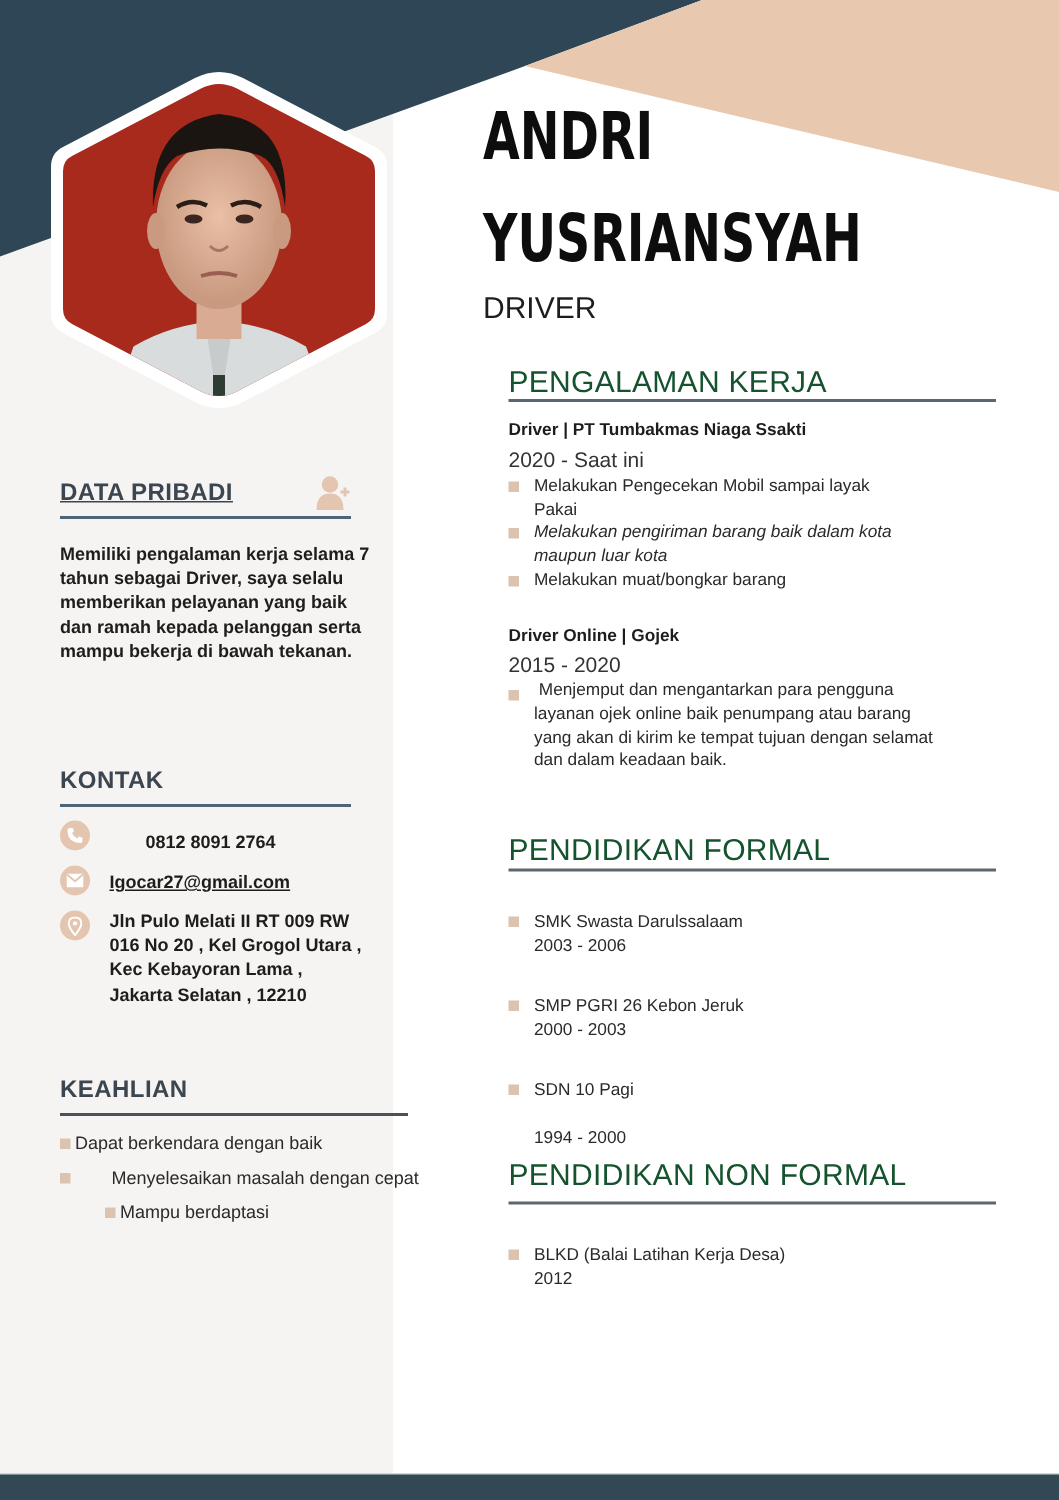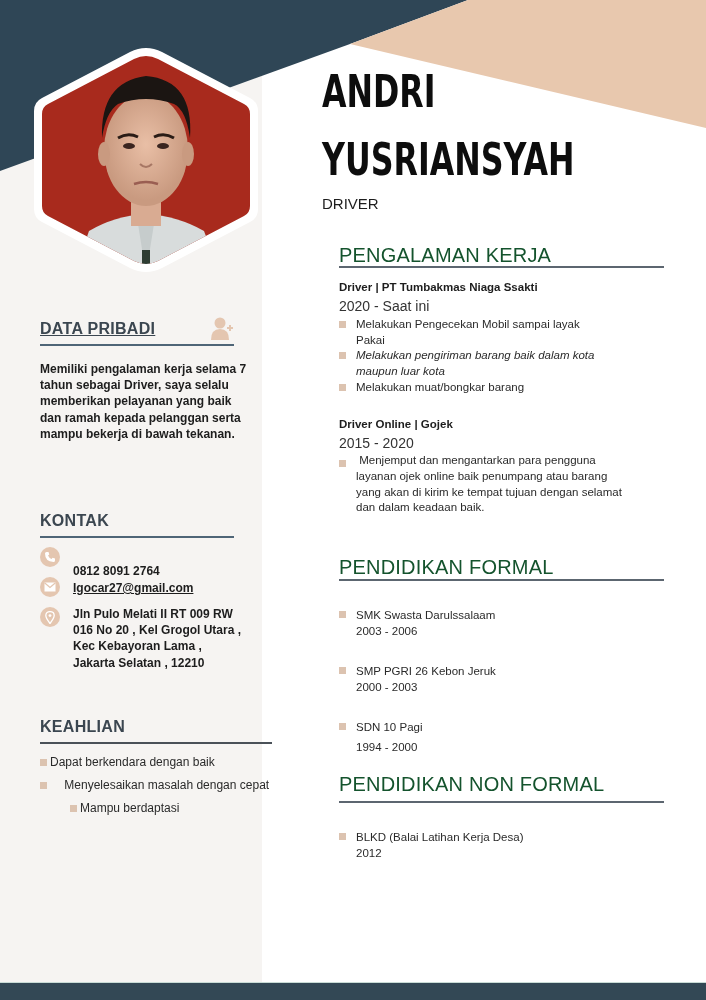--- a/index.html
+++ b/index.html
@@ -3,21 +3,21 @@
 <meta charset="utf-8">
 <style>
   html, body { margin:0; padding:0; }
   body { width:706px; height:1000px; position:relative; overflow:hidden; background:#ffffff; font-family:"Liberation Sans", sans-serif; color:#222; }
   .bg-svg { position:absolute; left:0; top:0; width:706px; height:1000px; }
   .left-panel { position:absolute; left:0; top:0; width:262px; height:982px; background:#f6f4f2; }
   .footer-band { position:absolute; left:0; top:982px; width:706px; height:18px; background:#334855; border-top:1px solid #c9dcd6; }
   .abs { position:absolute; }
 
   .name { position:absolute; left:322px; font-family:"DejaVu Sans", sans-serif; font-weight:bold; color:#0d0d0d; letter-spacing:0px; transform:scaleX(0.72); transform-origin:left top; font-size:44px; line-height:44px; white-space:nowrap; }
-  .role { position:absolute; left:322px; top:195px; font-size:15px; color:#1d1d1d; }
+  .role { position:absolute; left:322px; top:195px; font-size:20px; color:#1d1d1d; }
 
   .h-left { position:absolute; left:40px; font-weight:bold; font-size:16px; color:#3b4650; letter-spacing:0.3px; }
   .h-right { position:absolute; left:339px; font-weight:normal; font-size:20px; color:#14532d; letter-spacing:0.2px; }
   .rule { position:absolute; height:2px; }
 
   .about { position:absolute; left:40px; top:361px; width:210px; font-size:12px; font-weight:bold; line-height:16.2px; color:#1d1d1d; }
 
   .contact-row { position:absolute; left:40px; display:flex; align-items:flex-start; }
   .c-icon { width:20px; height:20px; border-radius:50%; background:#e4c6b0; display:flex; align-items:center; justify-content:center; flex:0 0 20px; }
   .c-text { position:absolute; left:33px; font-size:12px; font-weight:bold; line-height:16.2px; color:#1d1d1d; white-space:nowrap; }
@@ -89,21 +89,21 @@
 
 <div class="h-left" style="top:512px;">KONTAK</div>
 <div class="rule" style="left:40px;top:536px;width:194px;background:#4f6577;"></div>
 
 <div class="contact-row" style="top:547px;">
   <span class="c-icon">
     <svg width="12" height="12" viewBox="0 0 12 12">
         <path d="M2.5 1 L4.5 1 L5.3 3.4 L4 4.4 Q5 6.8 7.6 8 L8.6 6.7 L11 7.5 L11 9.5 Q11 11 9.5 11 Q1 10.5 1 2.5 Q1 1 2.5 1 Z" fill="#ffffff"></path>
       </svg>
   </span>
-  <span class="c-text" style="top:16px;">0812 8091 2764</span>
+  <span class="c-text" style="top:6px;margin-left:24px;">0812 8091 2764</span>
 </div>
 <div class="contact-row" style="top:577px;">
   <span class="c-icon">
     <svg width="12" height="10" viewBox="0 0 12 10">
         <rect x="0.5" y="0.5" width="11" height="9" fill="#ffffff"></rect>
         <path d="M0.5 0.8 L6 5.5 L11.5 0.8" stroke="#e4c6b0" stroke-width="1.2" fill="none"></path>
       </svg>
   </span>
   <span class="c-text" style="top:3px;text-decoration:underline;">Igocar27@gmail.com</span>
 </div>
@@ -123,21 +123,21 @@
 </div>
 
 <div class="h-left" style="top:718px;">KEAHLIAN</div>
 <div class="rule" style="left:40px;top:742px;width:232px;background:#4a5158;"></div>
 <div class="skill" style="top:755px;">
   <span class="sq"></span>
   <span style="margin-left:3px;">Dapat berkendara dengan baik</span>
 </div>
 <div class="skill" style="top:778px;">
   <span class="sq"></span>
-  <span style="margin-left:14px;white-space:pre;"> Menyelesaikan masalah dengan cepat</span>
+  <span style="margin-left:24px;white-space:pre;"> Menyelesaikan masalah dengan cepat</span>
 </div>
 <div class="skill" style="top:801px;padding-left:30px;">
   <span class="sq"></span>
   <span style="margin-left:3px;">Mampu berdaptasi</span>
 </div>
 
 <div class="h-right" style="top:244px;">PENGALAMAN KERJA</div>
 <div class="rule" style="left:339px;top:266px;width:325px;background:#5c6670;"></div>
 
 <div class="job-title" style="top:281px;">Driver | PT Tumbakmas Niaga Ssakti</div>
@@ -171,21 +171,21 @@
   <span class="btxt" style="top:16px;">2003 - 2006</span>
 </div>
 <div class="edu" style="top:663px;">
   <span class="sq"></span>
   <span class="btxt">SMP PGRI 26 Kebon Jeruk</span>
   <span class="btxt" style="top:16px;text-align:center;">2000 - 2003</span>
 </div>
 <div class="edu" style="top:719px;">
   <span class="sq"></span>
   <span class="btxt">SDN 10 Pagi</span>
-  <span class="btxt" style="top:20px;">1994 - 2000</span>
+  <span class="btxt" style="top:32px;">1994 - 2000</span>
 </div>
 
 <div class="h-right" style="top:773px;">PENDIDIKAN NON FORMAL</div>
 <div class="rule" style="left:339px;top:801px;width:325px;background:#5c6670;"></div>
 
 <div class="edu" style="top:829px;">
   <span class="sq"></span>
   <span class="btxt">BLKD (Balai Latihan Kerja Desa)</span>
   <span class="btxt" style="top:16px;">2012</span>
 </div>

